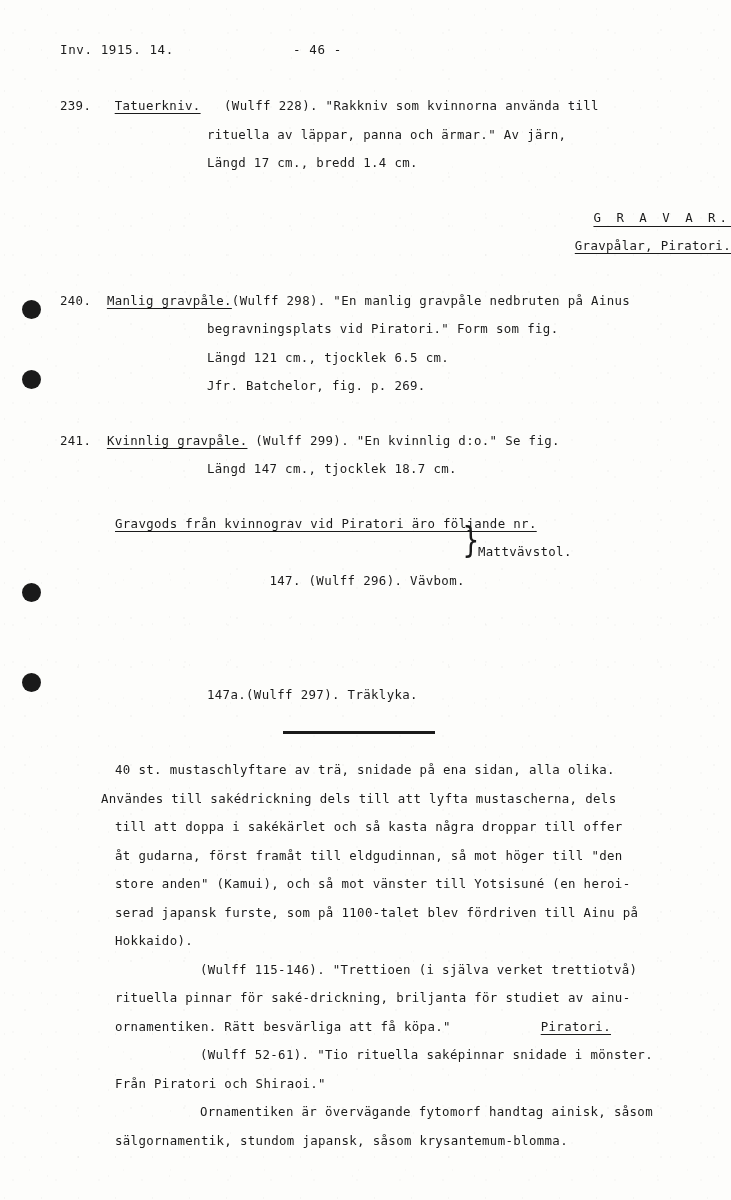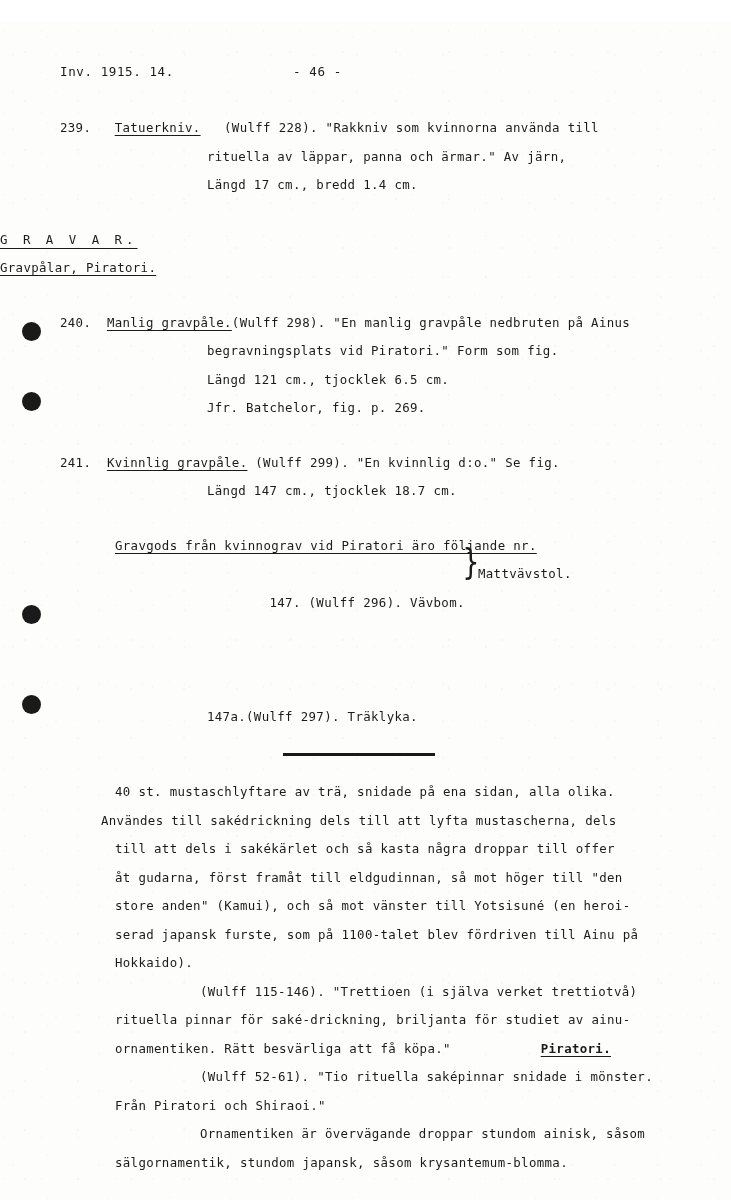--- a/index.html
+++ b/index.html
@@ -12,21 +12,20 @@
     height: 1200px;
     position: relative;
     font-family: "DejaVu Sans Mono", "Liberation Mono", monospace;
     color: #1b1b1b;
     overflow: hidden;
   }
   .page {
     position: absolute;
     inset: 0;
     background: #fdfdfb;
-    margin-top: 22px;
   }
   
   .grain {
     position: absolute;
     inset: 0;
     pointer-events: none;
     background-image:
       radial-gradient(circle at 12% 22%, rgba(0,0,0,0.035) 0 1px, transparent 1px),
       radial-gradient(circle at 47% 61%, rgba(0,0,0,0.03) 0 1px, transparent 1px),
       radial-gradient(circle at 78% 35%, rgba(0,0,0,0.03) 0 1px, transparent 1px),
@@ -77,21 +76,21 @@
   }
 
   .line { white-space: pre; }
   .ind0 { padding-left: 60px; }
   .ind4 { padding-left: 207px; }
   .ind6 { padding-left: 115px; }
 
   .u { text-decoration: underline; text-underline-offset: 3px; }
   .gap-md { height: 26px; }
 
-  .centered { text-align: left; }
+  .centered { text-align: right; }
 
   .sp-title {
     letter-spacing: 4px;
     text-decoration: underline;
     text-underline-offset: 4px;
   }
 
   .brace-row {
     position: relative;
   }
@@ -115,21 +114,20 @@
     background: #1a1a1a;
     margin: 22px 0 22px 283px;
   }
 
   .para { padding-left: 115px; padding-right: 42px; }
   .para .line { white-space: pre-wrap; }
 
   .right-tag {
     position: absolute;
     right: 78px;
-    font-weight: bold;
   }
   .rel { position: relative; }
 </style>
 </head>
 <body>
 
 <div class="page">
 
   <div class="grain"></div>
 
@@ -184,38 +182,38 @@
         <span class="brace-label">Mattvävstol.</span>
       </div>
       <div class="line ind4"><span>147a.</span><span>(Wulff 297).</span><span> </span><span>Träklyka.</span></div>
     </div>
 
     <div class="rule"></div>
 
     <div class="para">
       <div class="line">40 st. mustaschlyftare av trä, snidade på ena sidan, alla olika.</div>
       <div class="line" style="margin-left:-14px">Användes till sakédrickning dels till att lyfta mustascherna, dels</div>
-      <div class="line">till att dels i sakékärlet och så kasta några droppar till offer</div>
+      <div class="line">till att doppa i sakékärlet och så kasta några droppar till offer</div>
       <div class="line">åt gudarna, först framåt till eldgudinnan, så mot höger till "den</div>
       <div class="line">store anden" (Kamui), och så mot vänster till Yotsisuné (en heroi-</div>
       <div class="line">serad japansk furste, som på 1100-talet blev fördriven till Ainu på</div>
       <div class="line">Hokkaido).</div>
     </div>
 
     <div class="para">
       <div class="line" style="padding-left:85px">(Wulff 115-146). "Trettioen (i själva verket trettiotvå)</div>
       <div class="line">rituella pinnar för saké-drickning, briljanta för studiet av ainu-</div>
       <div class="line rel"><span>ornamentiken. Rätt besvärliga att få köpa."</span><span class="right-tag u">Piratori.</span></div>
     </div>
 
     <div class="para">
       <div class="line" style="padding-left:85px">(Wulff 52-61). "Tio rituella saképinnar snidade i mönster.</div>
       <div class="line">Från Piratori och Shiraoi."</div>
     </div>
 
     <div class="para">
-      <div class="line" style="padding-left:85px">Ornamentiken är övervägande droppar stundom ainisk, såsom</div>
+      <div class="line" style="padding-left:85px">Ornamentiken är övervägande fytomorf handtag ainisk, såsom</div>
       <div class="line">sälgornamentik, stundom japansk, såsom krysantemum-blomma.</div>
 
     </div>
 
   </div>
 </div>
 
 </body></html>

